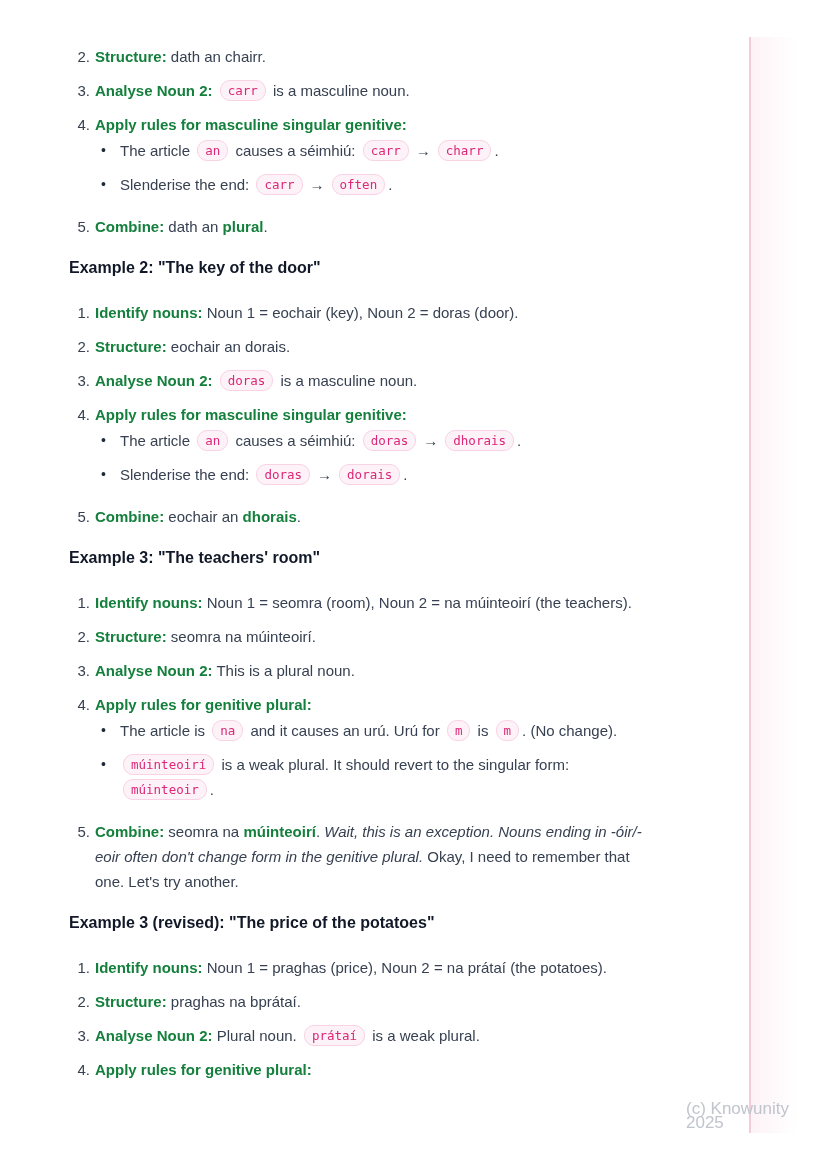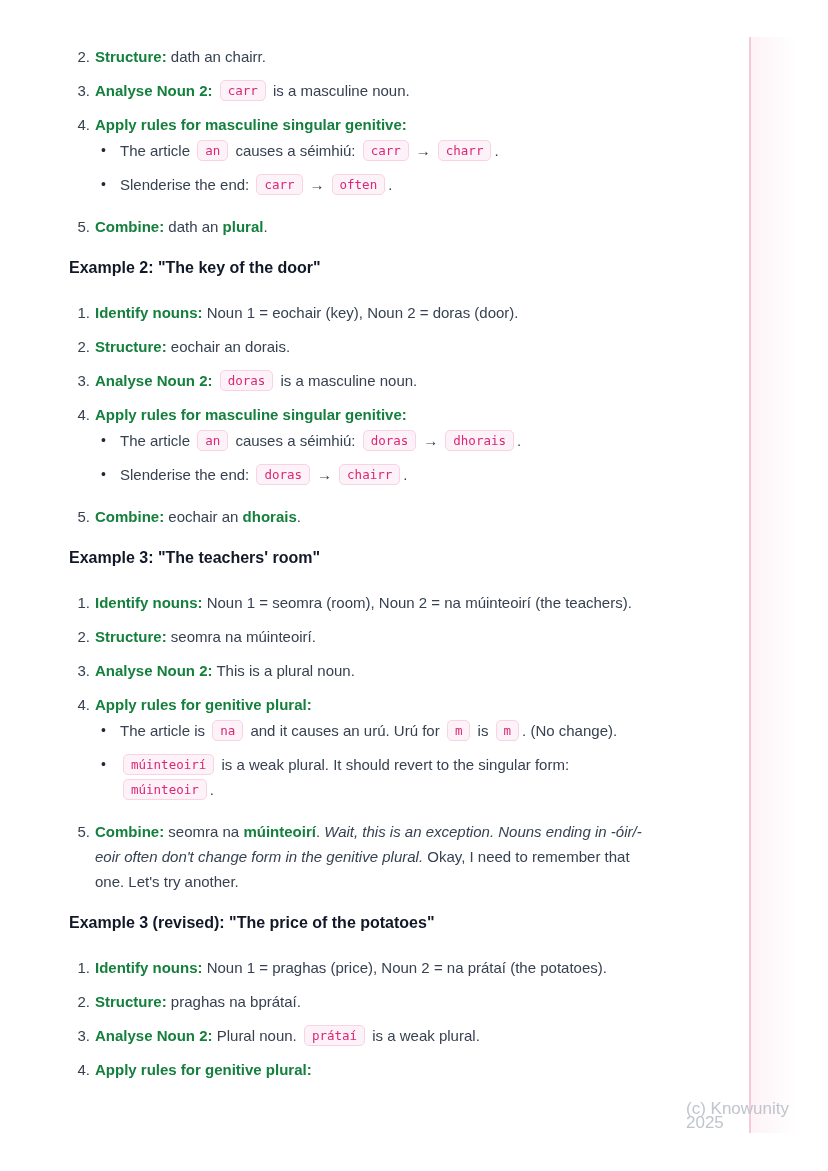--- a/index.html
+++ b/index.html
@@ -23,21 +23,21 @@
   .heading{margin:18px 0 0 0;font-size:16px;line-height:22px;font-weight:700;color:#111827;}
   .after-heading{margin-top:21px;}
   .tight-top{margin-top:1px;}
   .loose-top{margin-top:17px;}
   .b{font-weight:700;color:#15803d;}
   .i{font-style:italic;}
   .code{
     font-family:"DejaVu Sans Mono","Liberation Mono",monospace;
     font-size:12.5px;line-height:15px;
     color:#db2777;background:#fdf2f8;
-    border:1px solid #f9d2e4;border-radius:5px;
+    border:1px solid #f9d2e4;border-radius:10px;
     padding:2px 7px;margin:0 3px;
     white-space:nowrap;display:inline-block;
     vertical-align:baseline;position:relative;top:-1px;text-align:right;
   }
   .arrow{margin:0 4px;color:#374151;}
   .v-line{position:absolute;left:749px;top:37px;width:2px;height:1096px;background:#f4cbdc;}
   .pink-wash{
     position:absolute;left:751px;top:37px;width:46px;height:1096px;
     background:linear-gradient(90deg, rgba(249,214,229,0.30), rgba(249,214,229,0));
     pointer-events:none;
@@ -92,21 +92,21 @@
       <div class="oli">
         <span class="marker">4.</span>
         <div class="body"><span class="b">Apply rules for masculine singular genitive:</span></div>
       </div>
       <div class="uli tight-top">
         <span class="marker">•</span>
         <div class="body">The article <span class="code">an</span> causes a séimhiú: <span class="code">doras</span><span class="arrow">→</span><span class="code">dhorais</span>.</div>
       </div>
       <div class="uli">
         <span class="marker">•</span>
-        <div class="body">Slenderise the end: <span class="code">doras</span><span class="arrow">→</span><span class="code">chairr</span>.</div>
+        <div class="body">Slenderise the end: <span class="code">doras</span><span class="arrow">→</span><span class="code">dorais</span>.</div>
       </div>
       <div class="oli loose-top">
         <span class="marker">5.</span>
         <div class="body"><span class="b">Combine:</span> eochair an <span class="b">dhorais</span>.</div>
       </div>
       <h3 class="heading">Example 3: "The teachers' room"</h3>
       <div class="oli after-heading">
         <span class="marker">1.</span>
         <div class="body"><span class="b">Identify nouns:</span> Noun 1 = seomra (room), Noun 2 = na múinteoirí (the teachers).</div>
       </div>

